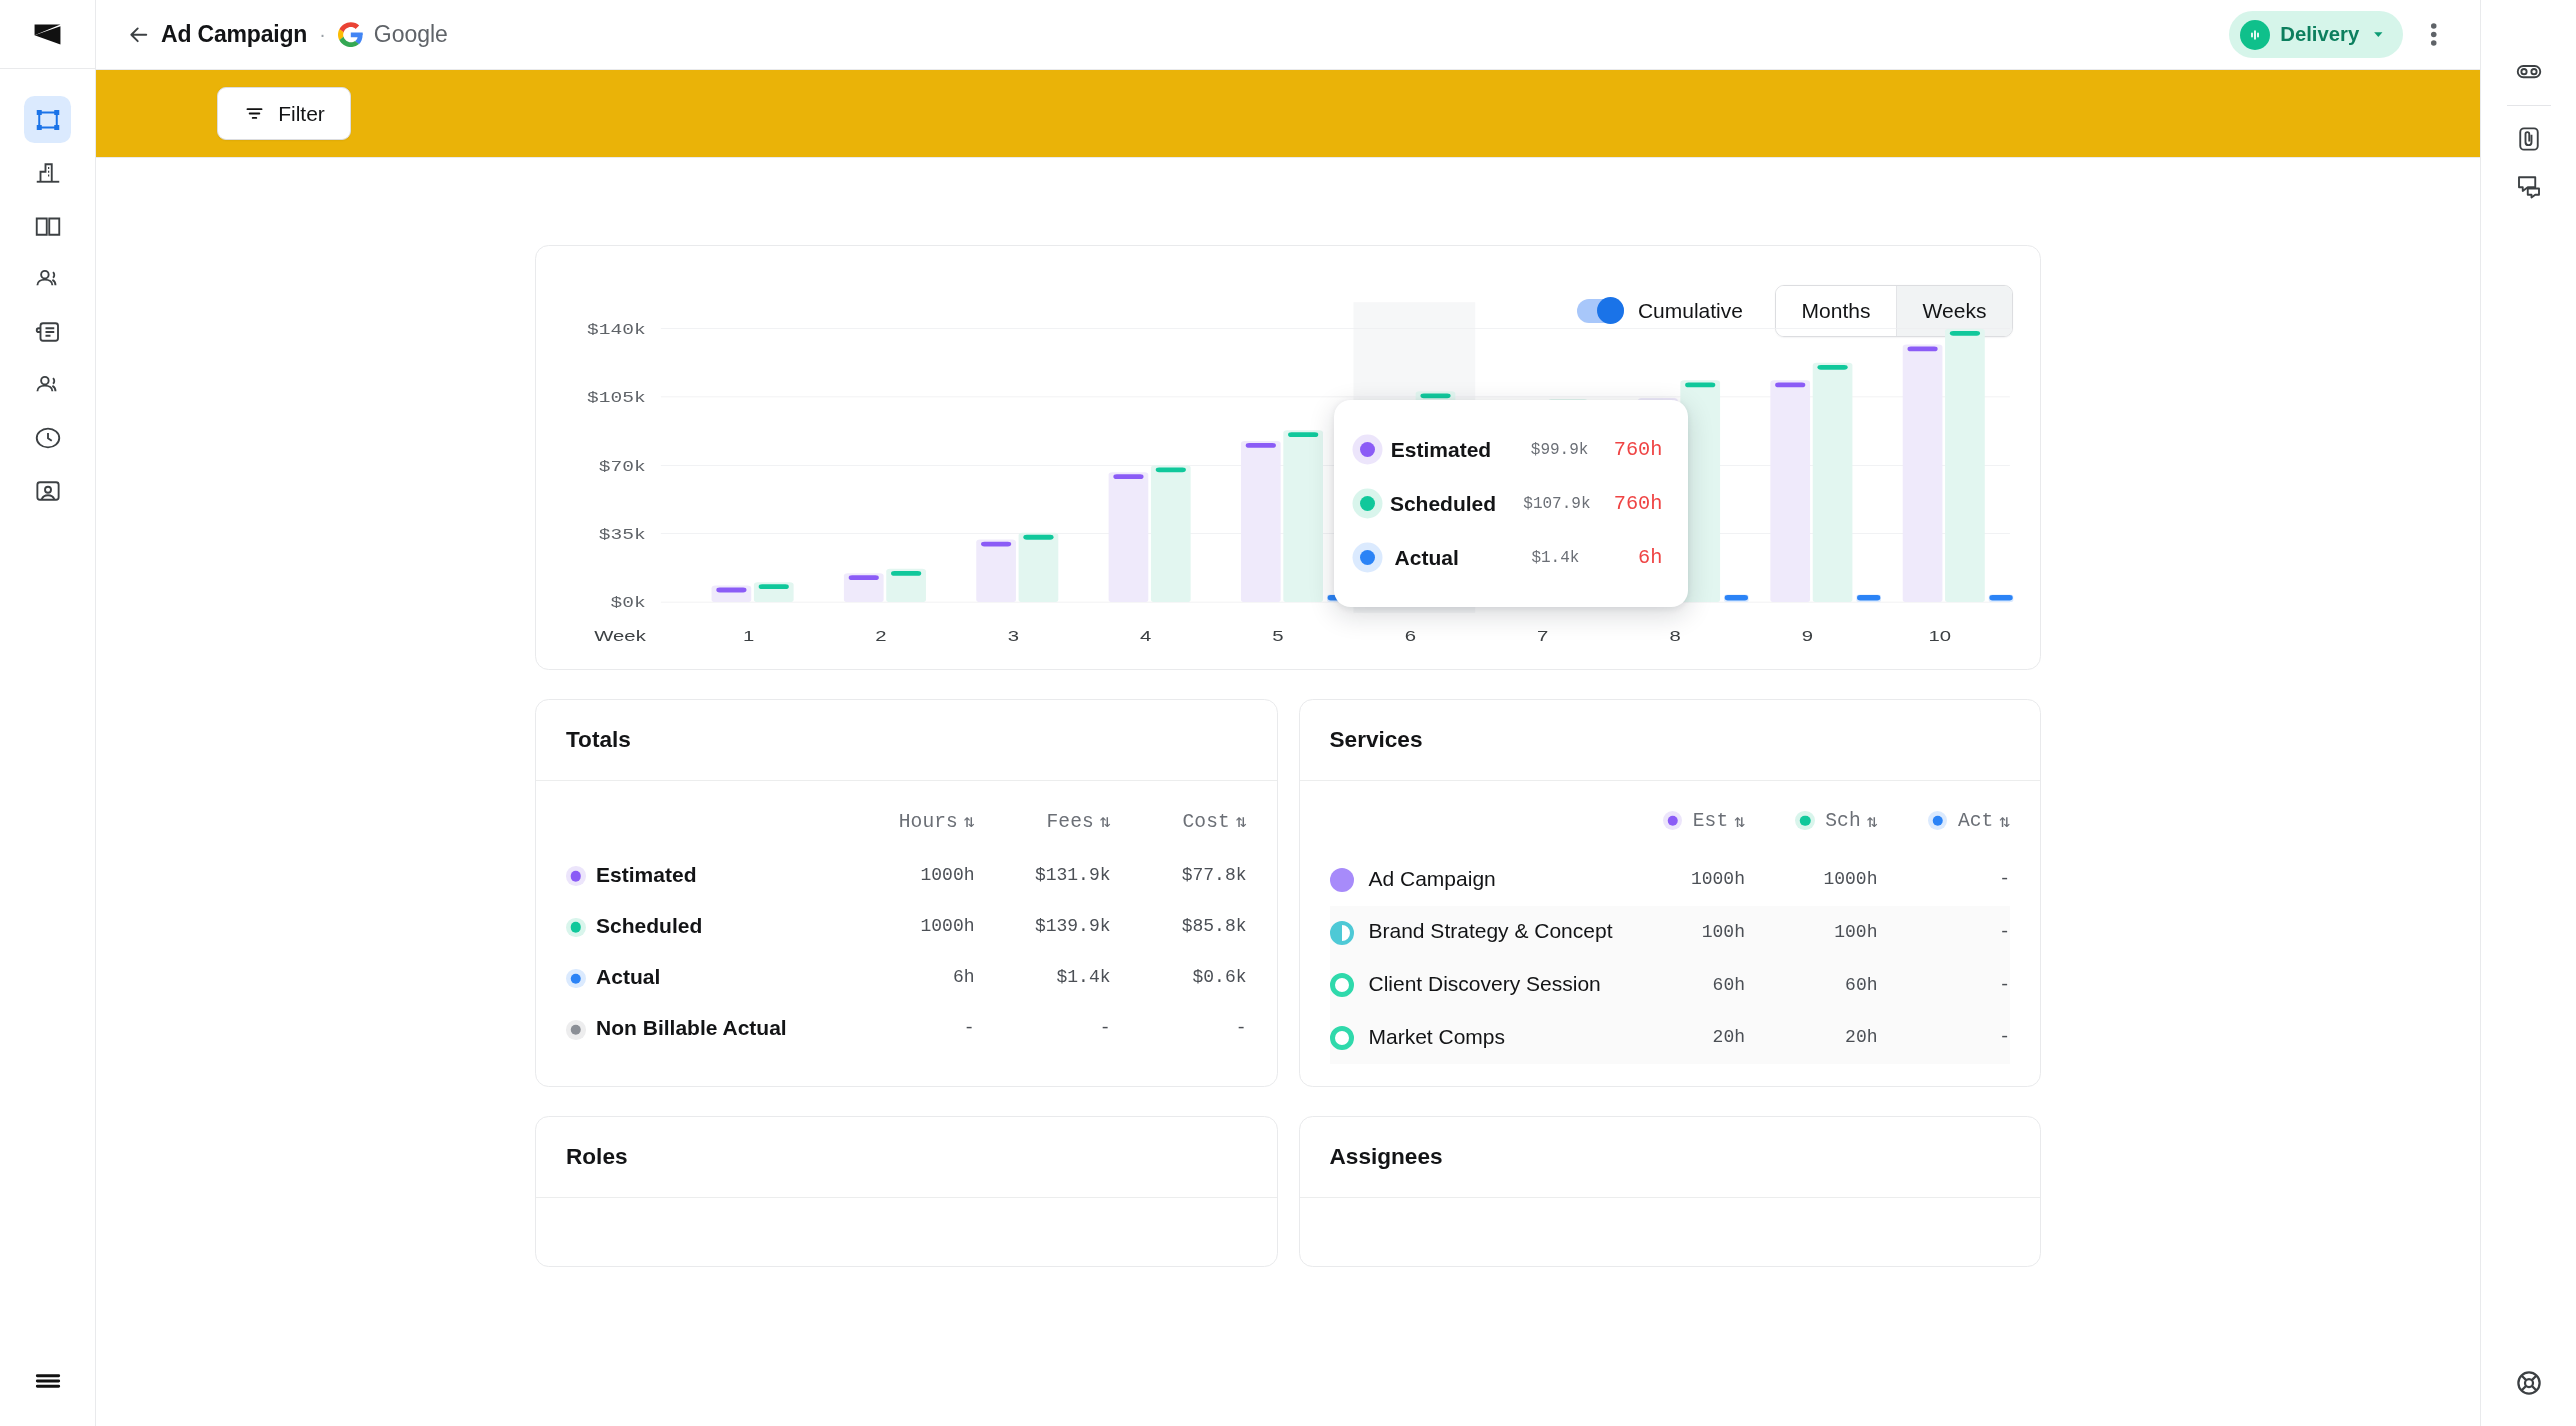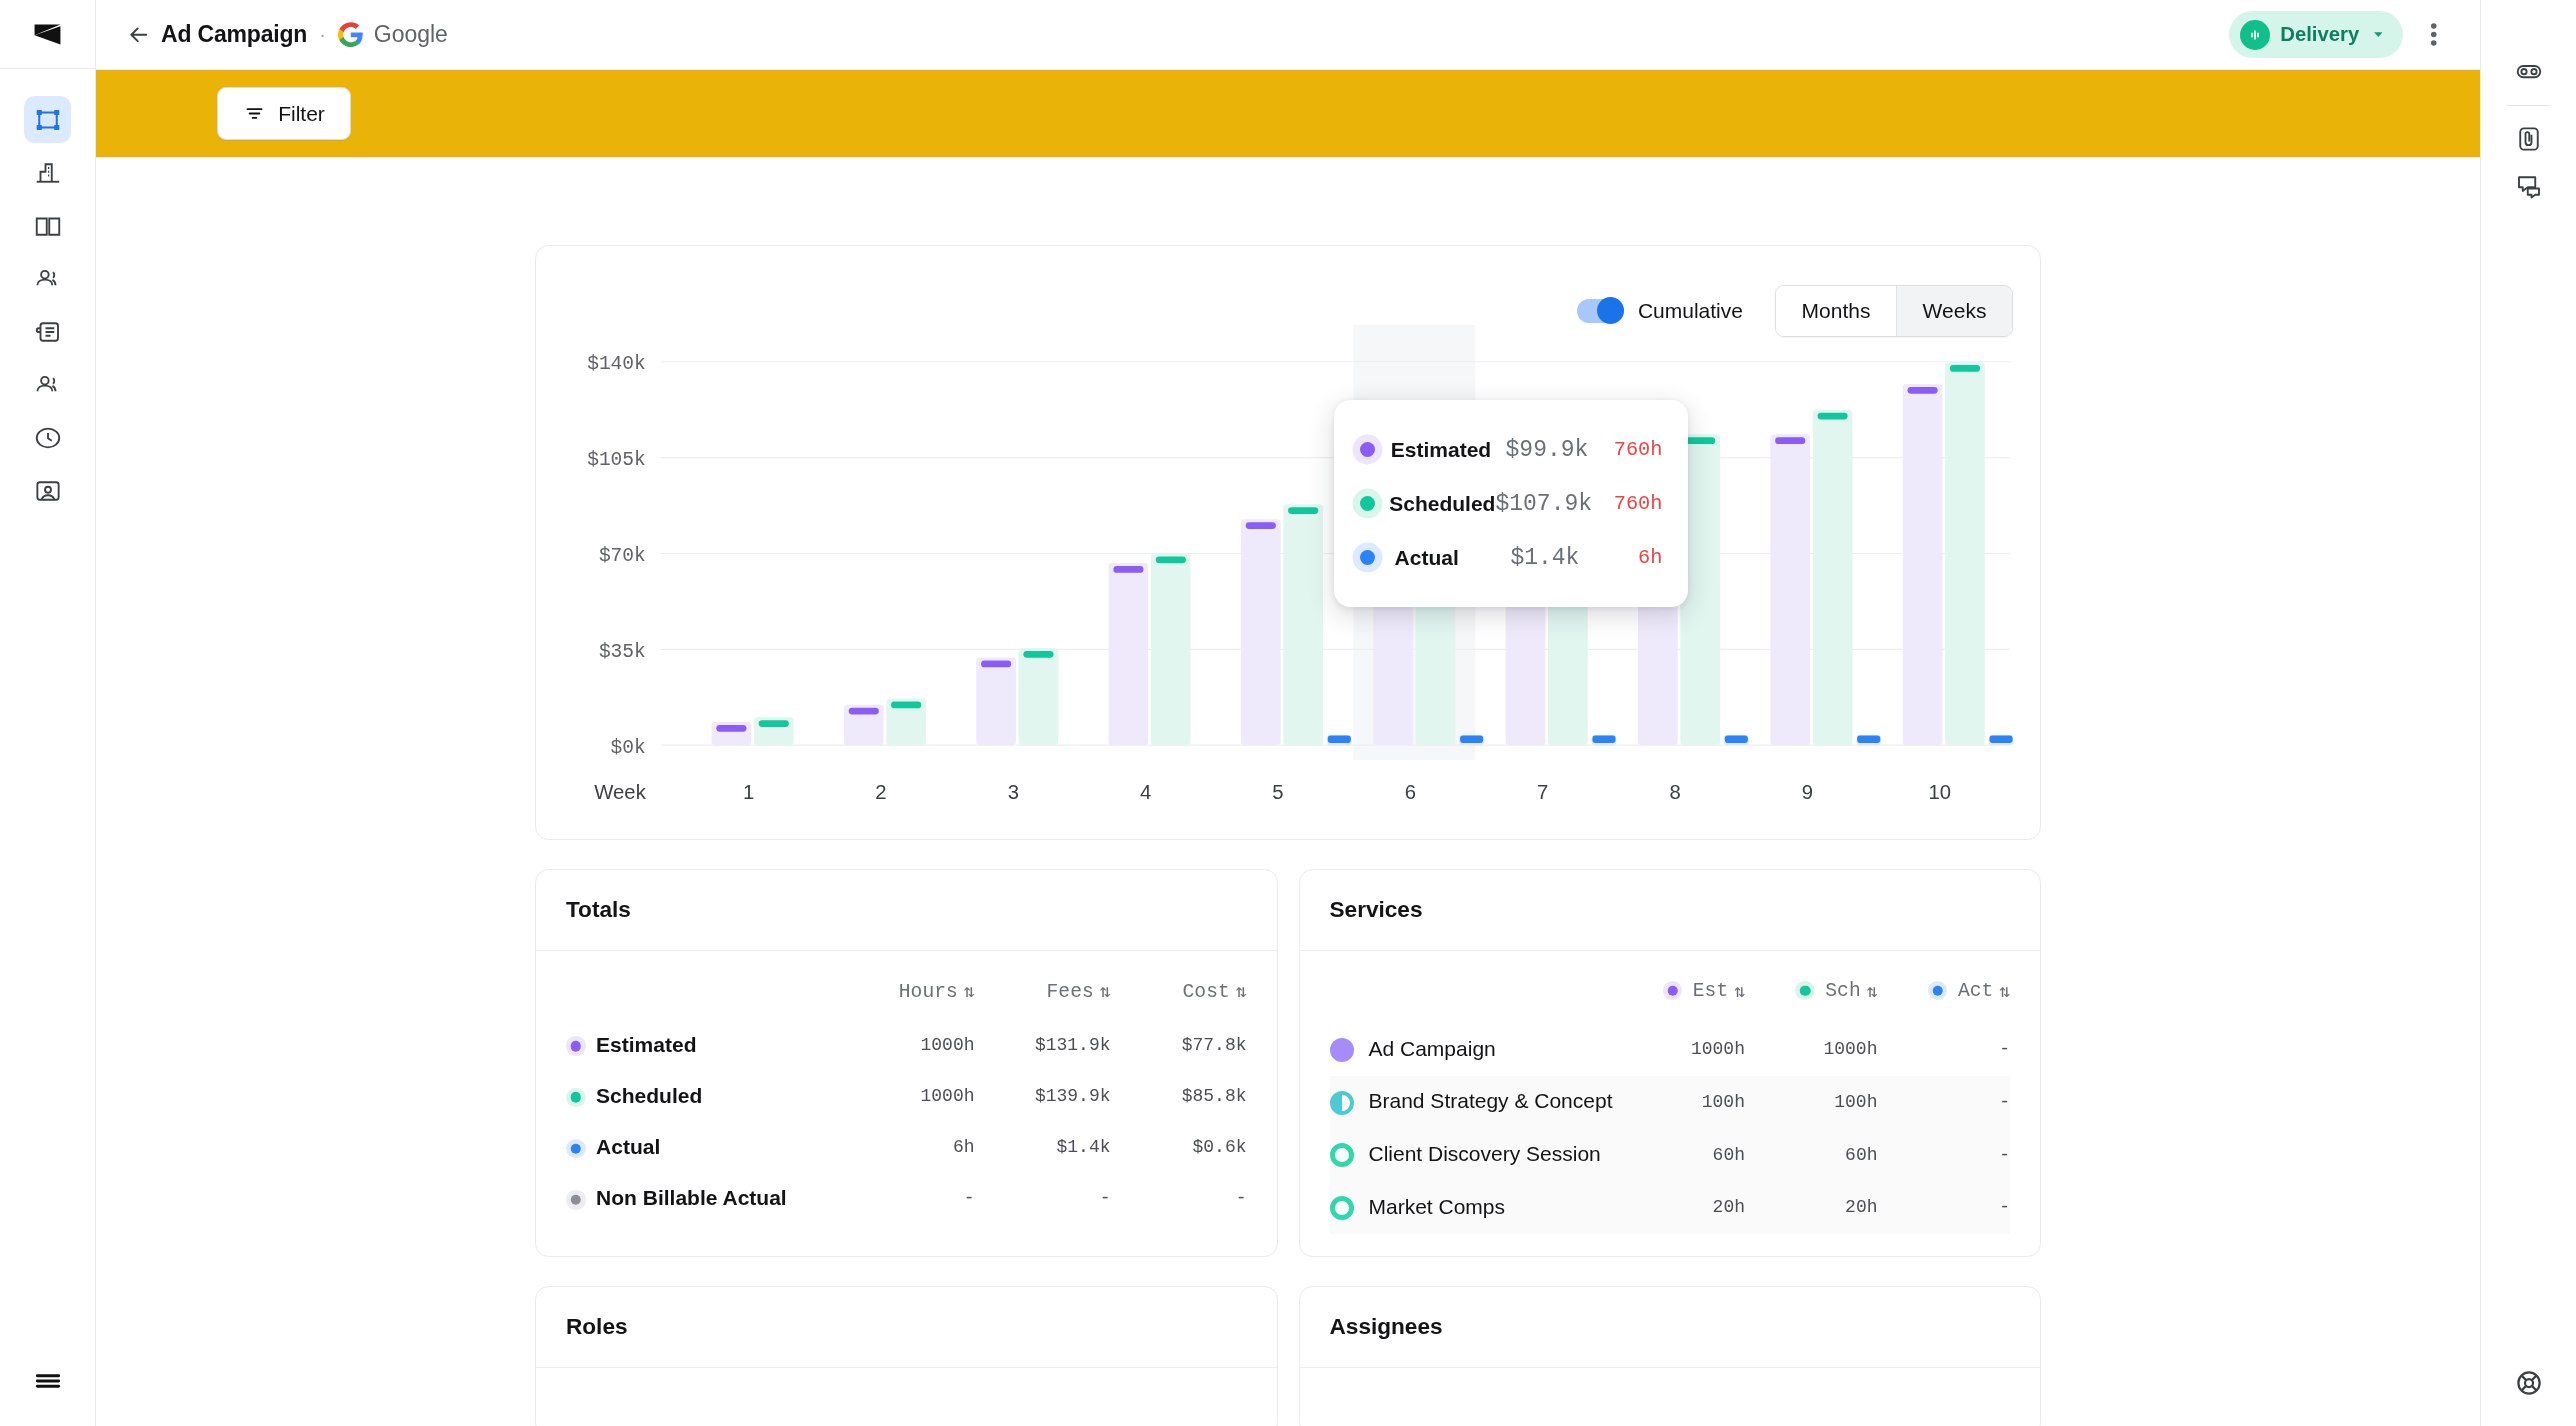--- a/index.html
+++ b/index.html
@@ -111,21 +111,21 @@
 
   .scrollarea { flex: 1; overflow: hidden; background: #fff; padding: 0 0 0 0; }
 
   
   .chart-card {
     margin: 87px auto 0 auto;
     width: 1506px;
     border: 0.8px solid #e9eaec; border-radius: 13.6px;
     background: #ffffff;
     position: relative;
-    height: 595px;
+    height: 425px;
   }
   .chart-controls {
     position: absolute; top: 39px; right: 27px;
     display: flex; align-items: center; gap: 32px;
   }
   .toggle-wrap { display: flex; align-items: center; gap: 13.6px; cursor: pointer; }
   .toggle {
     width: 47px; height: 24px; border-radius: 752px; background: #a8c7fa; position: relative;
   }
   .toggle .knob {
@@ -149,21 +149,21 @@
   .tooltip {
     position: absolute; left: 798px; top: 154px; width: 354px;
     background: #fff; border-radius: 16.6px;
     box-shadow: 0 7.5px 27px rgba(16,24,40,.16), 0 1.5px 6px rgba(16,24,40,.08);
     padding: 22.6px 25.6px; z-index: 5;
   }
   .tt-row { display: flex; align-items: center; height: 54px; }
   .tt-dot-wrap { width: 35px; display:flex; align-items:center; }
   .tt-dot { width: 15px; height: 15px; border-radius: 50%; display:block; }
   .tt-name { font-size: 21px; font-weight: 700; color: #131416; flex: 1; }
-  .tt-money { font-size: 23px; color: #6b6f76; width: 109px; text-align: right; font-family:"Liberation Mono", monospace;}
+  .tt-money { font-size: 16px; color: #6b6f76; width: 109px; text-align: right; font-family:"Liberation Mono", monospace;}
   .tt-hours { font-size: 20.3px; color: #ef4444; width: 83px; text-align: right; font-family:"Liberation Mono", monospace;}
 
   
   .cards-grid {
     width: 1506px; margin: 29px auto 0 auto;
     display: grid; grid-template-columns: 1fr 1fr; gap: 21px;
   }
   .card {
     border: 0.8px solid #e9eaec; border-radius: 13.6px; background: #fff; overflow: hidden;
   }

